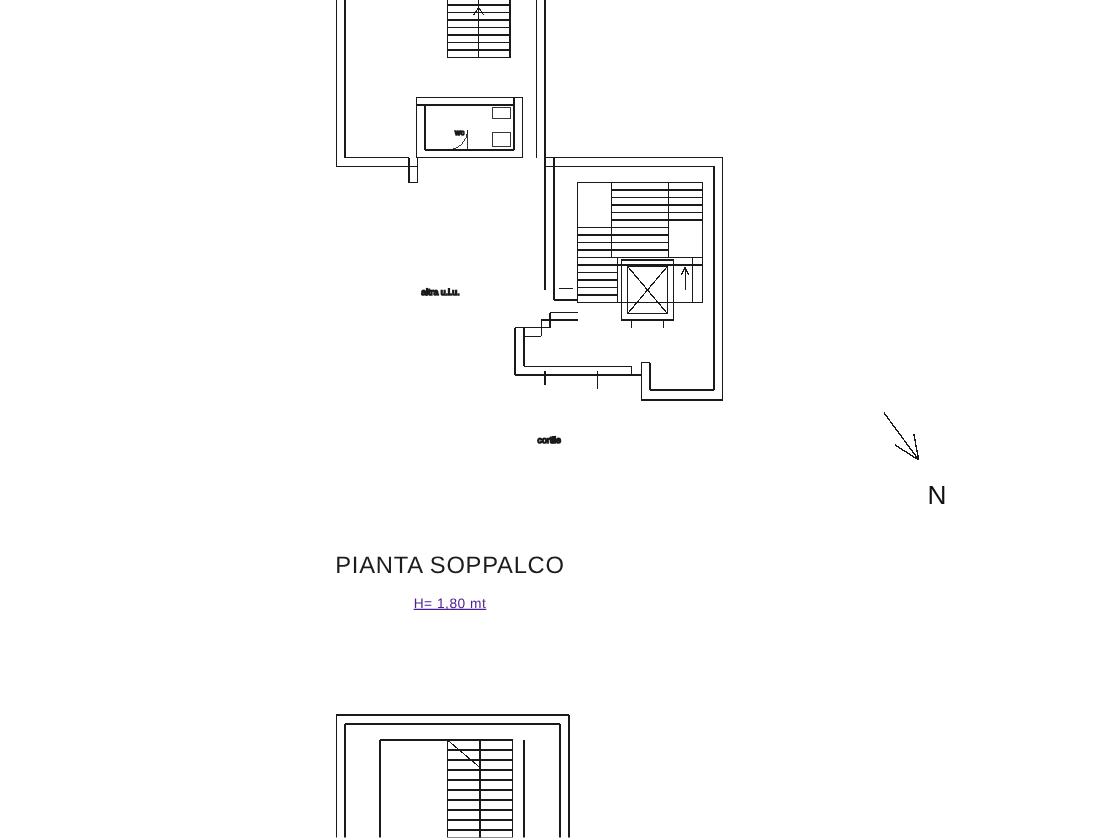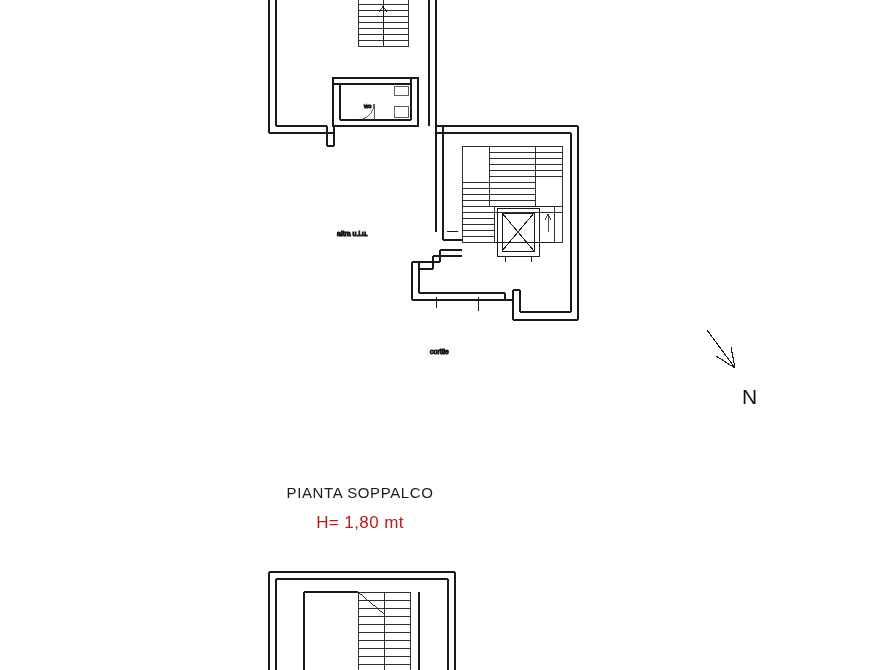--- a/index.html
+++ b/index.html
@@ -30,33 +30,33 @@
     display: block;
   }
   .caption-block {
     position: absolute;
     left: 190px;
     top: 438px;
     width: 340px;
     text-align: center;
   }
   .caption-title {
-    font-size: 15px;
+    font-size: 19px;
     letter-spacing: 0.6px;
     color: #1c1c1c;
     line-height: 30px;
     white-space: nowrap;
-    margin-top: 40px;
   }
   .caption-sub {
-    font-size: 17px;
+    font-size: 11px;
     letter-spacing: 0.4px;
-    color: #b91c1c;
+    color: #4c1d95;
     line-height: 30px;
     white-space: nowrap;
+    text-decoration: underline;
   }
   .north-label {
     position: absolute;
     left: 742px;
     top: 385px;
     font-size: 21px;
     color: #111;
   }
   .room-label {
     font-family: "Liberation Sans", sans-serif;

